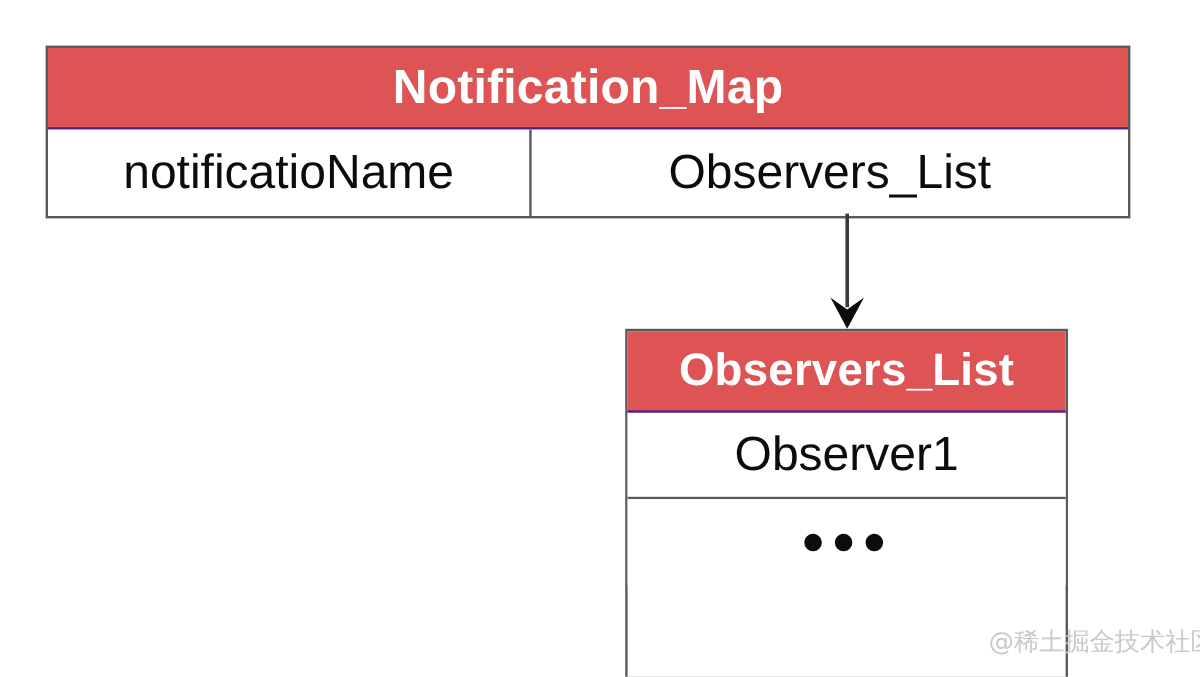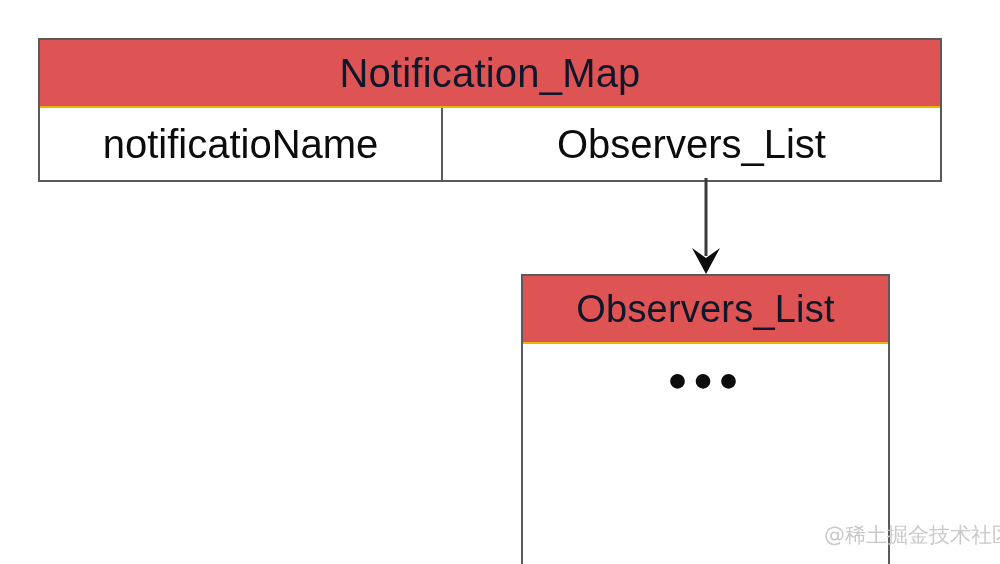--- a/index.html
+++ b/index.html
@@ -24,26 +24,26 @@
   
   .ent-table {
     position: absolute;
     box-sizing: border-box;
     border: 2px solid #5a5a5a;
     background: #ffffff;
   }
   .ent-header {
     box-sizing: border-box;
     background: #DE5454;
-    color: #0f172a;
-    font-weight: normal;
+    color: #ffffff;
+    font-weight: bold;
     display: flex;
     align-items: center;
     justify-content: center;
-    border-bottom: 2px solid #eab308;
+    border-bottom: 2px solid #4c1d95;
     letter-spacing: 0.2px;
     white-space: nowrap;
   }
   .ent-row {
     box-sizing: border-box;
     display: flex;
     flex-direction: row;
     background: #ffffff;
   }
   .ent-cell {
@@ -142,20 +142,23 @@
     </div>
   </div>
 
   <svg id="connector-arrow" viewBox="0 0 46 100">
     <line x1="22" y1="0" x2="22" y2="78" stroke="#3a3a3a" stroke-width="3"></line>
     <path d="M 8 70 L 22 96 L 36 70 L 22 80 Z" fill="#0c0c0c"></path>
   </svg>
 
   <div class="ent-table" id="observers-list">
     <div class="ent-header">Observers_List</div>
+    <div class="ent-row">
+      <div class="ent-cell">Observer1</div>
+    </div>
     <div class="ent-row dots-row">
       <div class="ent-cell">●●●</div>
     </div>
   </div>
 
   <div id="watermark">@稀土掘金技术社区</div>
 
 </div>
 
 </body></html>

